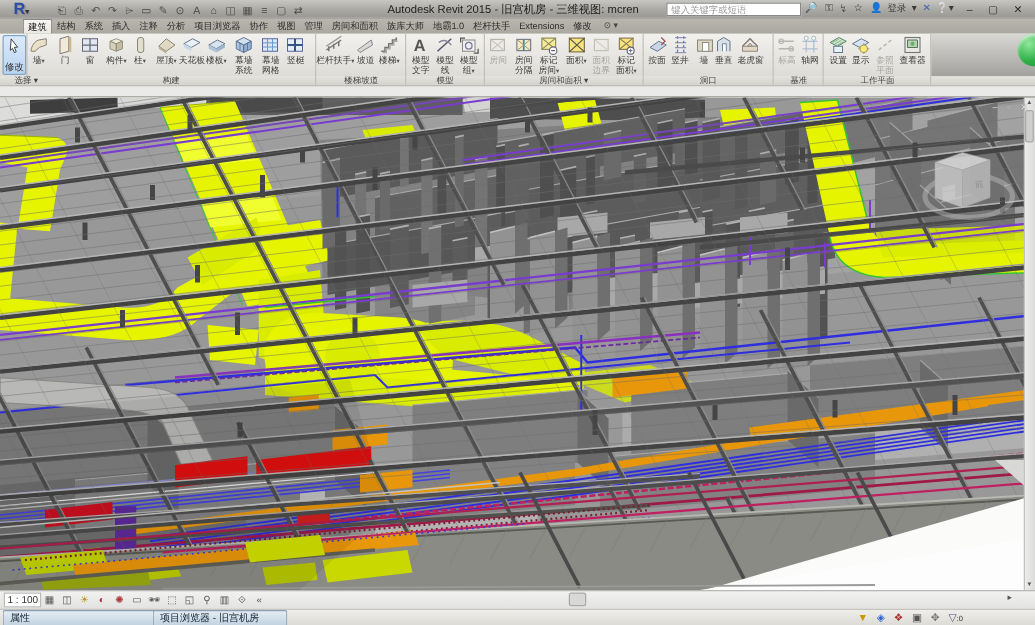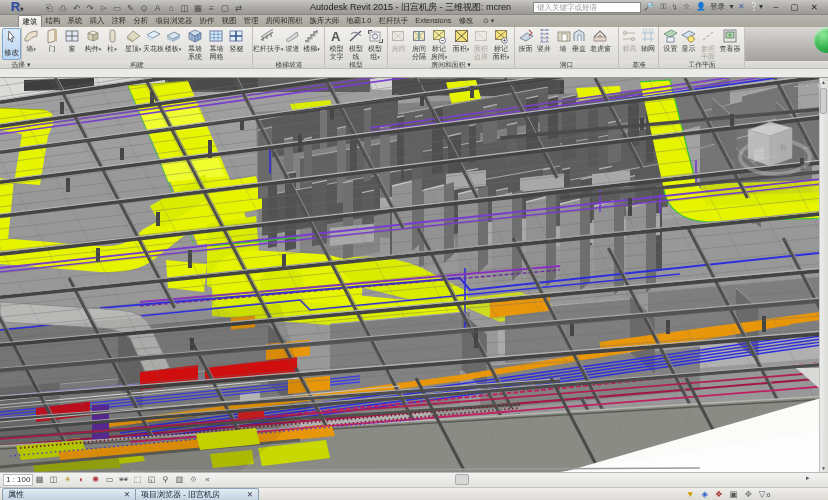--- a/index.html
+++ b/index.html
@@ -871,21 +871,21 @@
       <span class="vg">◱</span>
       <span class="vg">⚲</span>
       <span class="vg">▥</span>
       <span class="vg">⟐</span>
       <span class="vg">«</span>
     </div>
   <div id="hthumb"></div>
   <div id="harr">▸</div>
   <div id="sbar"></div>
   <div class="dtab" style="left:2px;width:134px">属性<span class="x">✕</span></div>
-  <div class="dtab" style="left:135px;width:124px">项目浏览器 - 旧宫机房<span class="x">✕</span></div>
+  <div class="dtab" style="left:122px;width:108px">项目浏览器 - 旧宫机房<span class="x">✕</span></div>
   <div id="sright">
       <span style="color:#c90">▼</span>
       <span style="color:#36c">◈</span>
       <span style="color:#a33">❖</span>
       <span style="color:#555">▣</span>
       <span style="color:#777">✥</span>
       <span style="color:#557">▽<span style="font-size:6px;color:#333">:0</span></span>
     </div>
 </div>
 </body></html>

